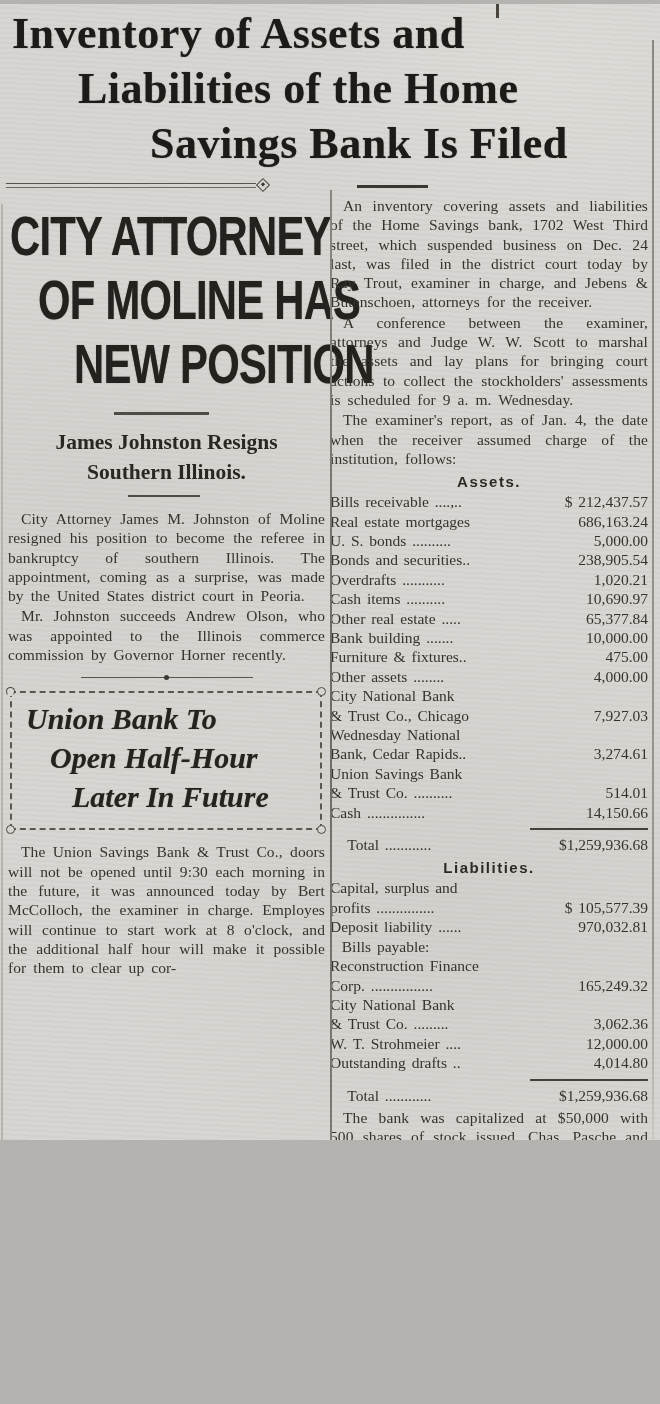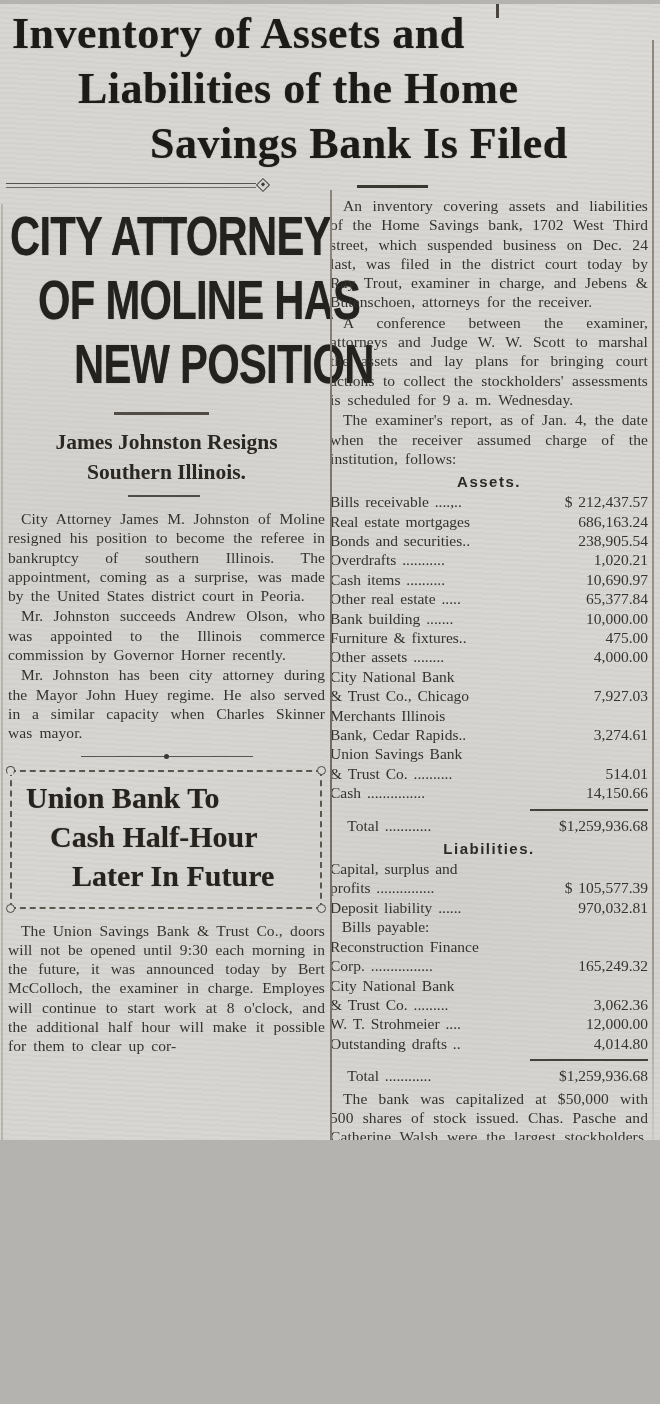--- a/index.html
+++ b/index.html
@@ -83,21 +83,21 @@
   .dd-right{width:172px;margin:12px auto 10px;}
 
   
   .union-box{position:relative;margin:4px 0 12px 2px;width:296px;
     border:2px dashed #5b574f;padding:6px 6px 12px 6px;}
   .union-box .ring{position:absolute;width:7px;height:7px;border:1.5px solid #4c4842;border-radius:50%;background:#d8d6d2;}
   .ring.tl{left:-6px;top:-6px;border-bottom-color:transparent;}
   .ring.tr{right:-6px;top:-6px;}
   .ring.bl{left:-6px;bottom:-6px;}
   .ring.br{right:-6px;bottom:-6px;}
-  .union-hl{font-weight:bold;font-size:30px;line-height:39px;color:#26231f;white-space:nowrap;
+  .union-hl{font-style:italic;font-weight:bold;font-size:30px;line-height:39px;color:#26231f;white-space:nowrap;
     text-shadow:0 0 1px rgba(30,28,24,0.4);}
   .union-hl.u1{margin-left:8px;}
   .union-hl.u2{margin-left:32px;}
   .union-hl.u3{margin-left:54px;}
 
   
   .fin-head{font-family:"Liberation Sans", sans-serif;font-weight:bold;font-size:15px;
     letter-spacing:1.5px;text-align:center;color:#2d2a25;margin:5px 0 2px;}
   .fin-rows{width:100%;font-family:Liberation Serif, serif;}
   .fin-row{display:flex;justify-content:space-between;font-size:15.5px;line-height:19.4px;word-spacing:2px;}
@@ -143,35 +143,34 @@
     <div class="subhead">
       <div>James Johnston Resigns</div>
       <div>Southern Illinois.</div>
     </div>
 
     <div class="rule-sm rule-b"></div>
 
     <div class="body-text">
       <p>City Attorney James M. Johnston of Moline resigned his position to become the referee in bankruptcy of southern Illinois. The appointment, coming as a surprise, was made by the United States district court in Peoria.</p>
       <p>Mr. Johnston succeeds Andrew Olson, who was appointed to the Illinois commerce commission by Governor Horner recently.</p>
-      <p>Mr. Johnston has been city attorney during the Mayor John Huey regime. He also served in a similar capacity when Charles Skinner was mayor.</p>
     </div>
 
     <div class="dot-divider dd-left">
       <span class="line"></span>
       <span class="dot"></span>
     </div>
 
     <div class="union-box">
       <span class="ring tl"></span>
       <span class="ring tr"></span>
       <span class="ring bl"></span>
       <span class="ring br"></span>
       <div class="union-hl u1">Union Bank To</div>
-      <div class="union-hl u2">Cash Half-Hour</div>
+      <div class="union-hl u2">Open Half-Hour</div>
       <div class="union-hl u3">Later In Future</div>
     </div>
 
     <div class="body-text">
       <p>The Union Savings Bank &amp; Trust Co., doors will not be opened until 9:30 each morning in the future, it was announced today by Bert McColloch, the examiner in charge. Employes will continue to start work at 8 o'clock, and the additional half hour will make it possible for them to clear up cor-</p>
     </div>
   </div>
 
   <div class="col-right">
     <div class="body-text">
@@ -187,20 +186,24 @@
         <div class="fin-row">
           <span class="fin-label">Bills receivable ....,..</span>
           <span class="fin-value">$ 212,437.57</span>
         </div>
 
         <div class="fin-row">
           <span class="fin-label">Real estate mortgages</span>
           <span class="fin-value">686,163.24</span>
         </div>
 
+        <div class="fin-row">
+          <span class="fin-label">U. S. bonds ..........</span>
+          <span class="fin-value">5,000.00</span>
+        </div>
 
         <div class="fin-row">
           <span class="fin-label">Bonds and securities..</span>
           <span class="fin-value">238,905.54</span>
         </div>
 
         <div class="fin-row">
           <span class="fin-label">Overdrafts ...........</span>
           <span class="fin-value">1,020.21</span>
         </div>
@@ -234,21 +237,21 @@
           <span class="fin-label">City National Bank</span>
           <span class="fin-value"></span>
         </div>
 
         <div class="fin-row">
           <span class="fin-label">&amp; Trust Co., Chicago</span>
           <span class="fin-value">7,927.03</span>
         </div>
 
         <div class="fin-row">
-          <span class="fin-label">Merchants Illinois</span>
+          <span class="fin-label">Wednesday National</span>
           <span class="fin-value"></span>
         </div>
 
         <div class="fin-row">
           <span class="fin-label">Bank, Cedar Rapids..</span>
           <span class="fin-value">3,274.61</span>
         </div>
 
         <div class="fin-row">
           <span class="fin-label">Union Savings Bank</span>

